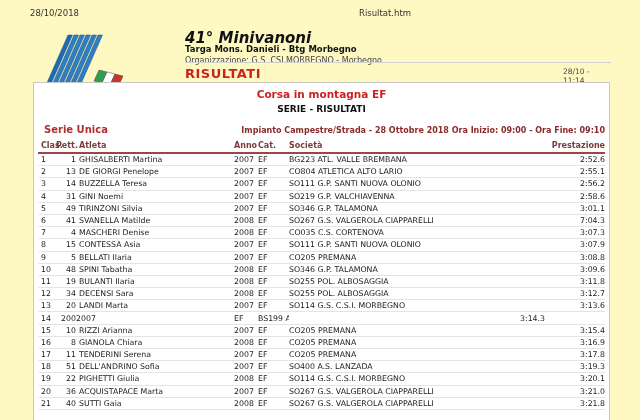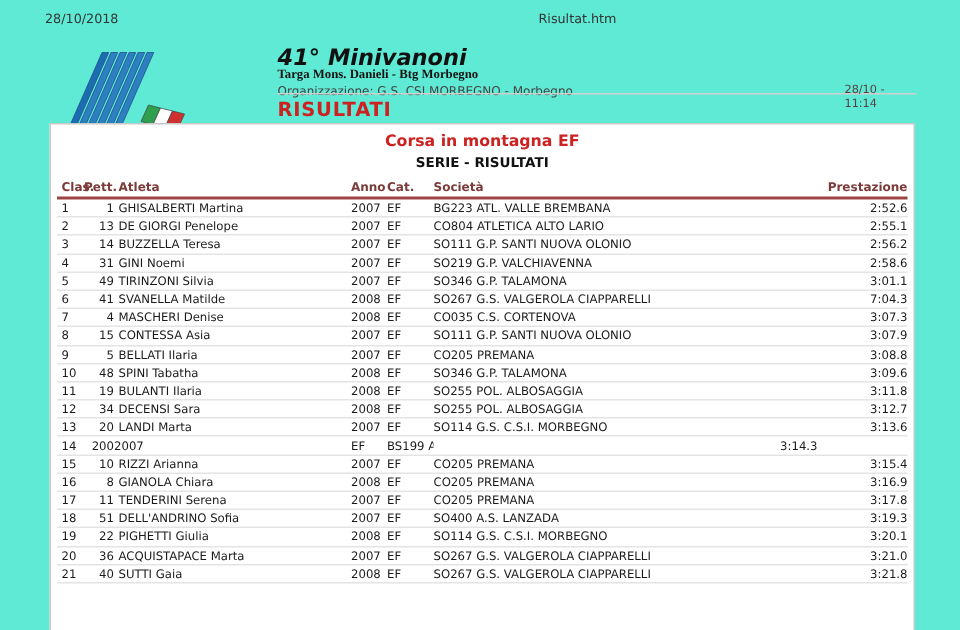--- a/index.html
+++ b/index.html
@@ -1,34 +1,34 @@
 <!DOCTYPE html>
 <html><head>
 <meta charset="utf-8">
 <style>
   html,body{margin:0;padding:0;background:#fff;}
-  .page{position:relative;width:640px;height:420px;overflow:hidden;background:#5eead4;
+  .page{position:relative;width:640px;height:420px;overflow:hidden;background:#fef9c3;
         font-family:"DejaVu Sans","Liberation Sans",sans-serif;color:#1a1a1a;}
 
   .print-date{position:absolute;left:30px;top:8px;font-size:8.5px;color:#333;}
   .print-filename{position:absolute;left:343px;top:8px;font-size:8.5px;color:#333;padding-left:16px;}
 
   .logo{position:absolute;left:38px;top:31px;width:112px;height:58px;}
 
   .header-text{position:absolute;left:185px;top:32px;}
   .h-title{font-size:15px;font-weight:bold;color:#111;line-height:12px;font-style:italic;}
-  .h-sub{font-size:8.5px;font-weight:bold;color:#111;line-height:11px;font-family:Liberation Serif, serif;}
+  .h-sub{font-size:8.5px;font-weight:bold;color:#111;line-height:11px;}
   .h-org{font-size:8px;color:#444;line-height:10px;margin-top:1px;}
 
   .header-rule{position:absolute;left:185px;top:62px;width:426px;border-top:1px solid #cfcfcf;}
 
   .risultati{position:absolute;left:185px;top:66px;font-size:13px;font-weight:bold;
              color:#cc2222;letter-spacing:0.5px;}
 
-  .timestamp{position:absolute;left:563px;top:56px;font-size:7.5px;color:#5a4040;line-height:8.5px;}
+  .timestamp{position:absolute;left:563px;top:68px;font-size:7.5px;color:#5a4040;line-height:8.5px;}
 
   .main-box{position:absolute;left:33px;top:82px;width:577px;height:345px;
             border:1px solid #c8c8c8;background:#fff;box-sizing:border-box;overflow:hidden;}
 
   .race-title{margin-top:5px;text-align:center;font-size:10.5px;font-weight:bold;color:#cc2222;}
   .section-title{margin-top:4px;text-align:center;font-size:9px;font-weight:bold;color:#111;}
 
   .info-row{margin-top:10px;padding:0 4px 0 10px;display:flex;justify-content:space-between;align-items:baseline;}
   .serie-label{font-size:10px;font-weight:bold;color:#b03030;}
   .event-info{font-size:8px;font-weight:bold;color:#8b2a2a;}
@@ -83,20 +83,24 @@
 
   <div class="timestamp">
     <div>28/10 -</div>
     <div>11:14</div>
   </div>
 
   <div class="main-box">
     <div class="race-title">Corsa in montagna EF</div>
     <div class="section-title">SERIE - RISULTATI</div>
 
+    <div class="info-row">
+      <span class="serie-label">Serie Unica</span>
+      <span class="event-info">Impianto Campestre/Strada - 28 Ottobre 2018 Ora Inizio: 09:00 - Ora Fine: 09:10</span>
+    </div>
 
     <div class="grid thead" id="thead">
         <div class="cell c-clas">Clas.</div>
         <div class="cell c-pett">Pett.</div>
         <div class="cell c-atleta">Atleta</div>
         <div class="cell c-anno">Anno</div>
         <div class="cell c-cat">Cat.</div>
         <div class="cell c-soc">Società</div>
         <div class="cell c-prest">Prestazione</div>
       </div>

